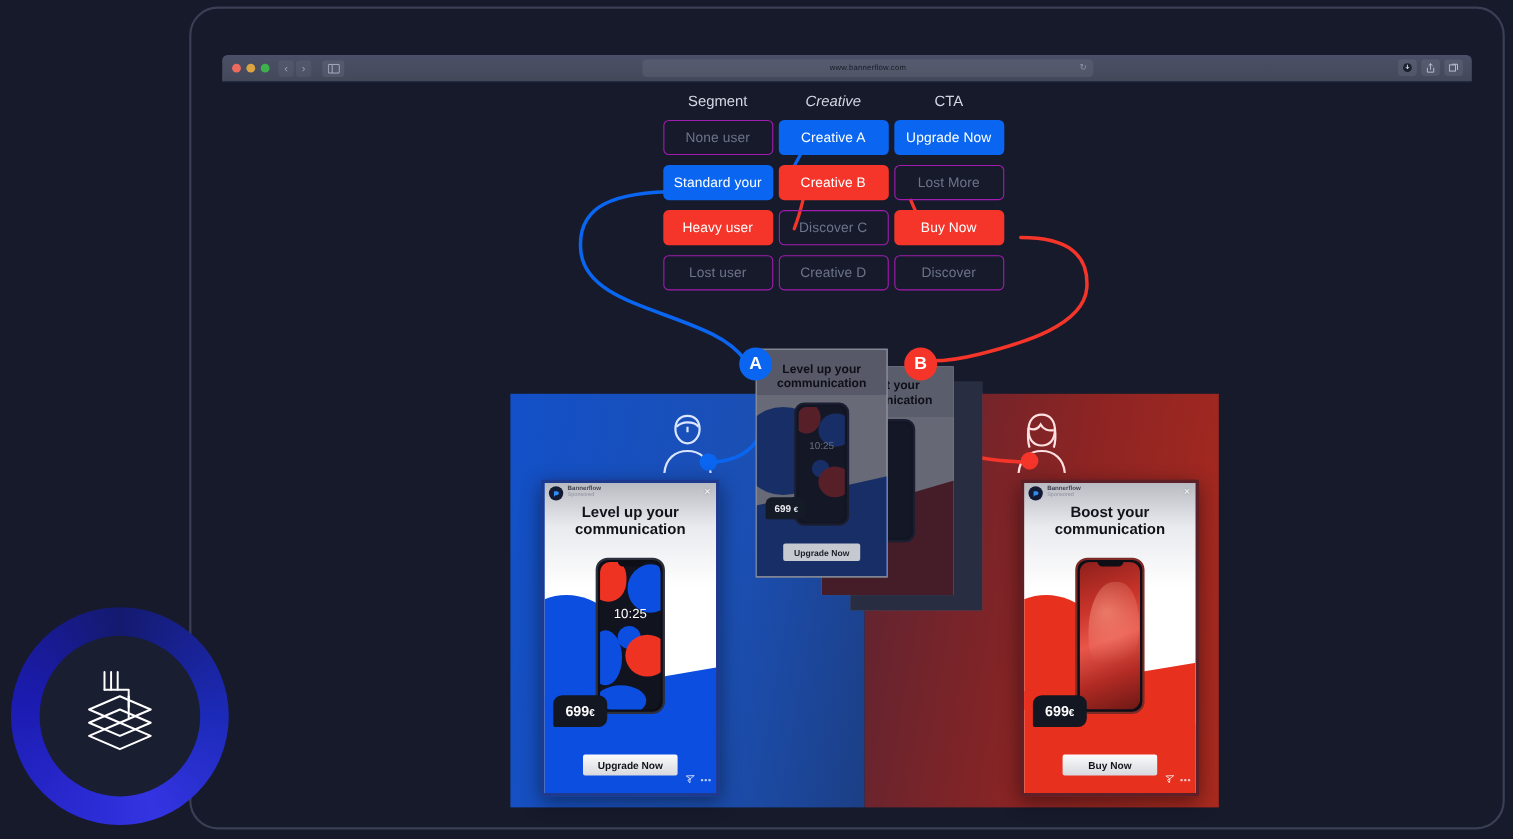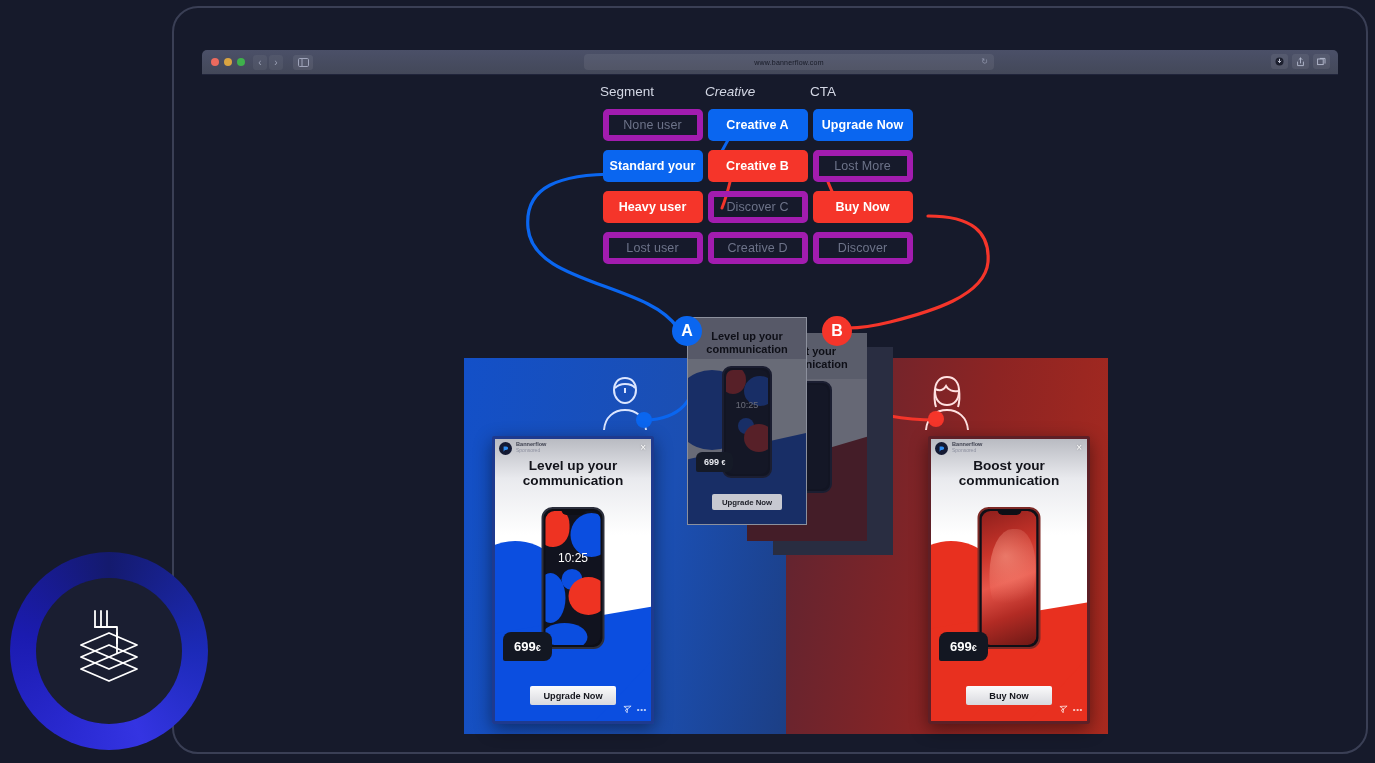--- a/index.html
+++ b/index.html
@@ -51,35 +51,35 @@
   }
   .rbtn svg { display: block; }
   .chromebody {
     position: absolute; left: 202px; top: 74px; width: 1136px; height: 1px; background: #20243a;
   }
 
   
   .matrix { position: absolute; left: 600px; top: 84px; width: 340px; }
   .matrix-head { display: flex; gap: 0; margin-bottom: 10px; }
   .col-head {
-    width: 105px; text-align: left; color: #d3d7e4; font-size: 13.5px; font-weight: 400;
+    width: 105px; text-align: center; color: #d3d7e4; font-size: 13.5px; font-weight: 400;
   }
   .col-head.c1 { margin-left: 0px; }
   .col-head.c2 { margin-left: 0px; font-style: italic; }
   .col-head.c3 { margin-left: 0px; }
   .matrix-cols { display: flex; gap: 0; }
   .mcol { width: 105px; display: flex; flex-direction: column; gap: 9px; align-items: center; }
   .mcol.col-seg { margin-right: 0px; }
   .cell {
     width: 100px; height: 32px; border-radius: 5px;
     display: flex; align-items: center; justify-content: center;
-    font-size: 12.5px; font-weight: 700; letter-spacing: .1px;
+    font-size: 12.5px; font-weight: 400; letter-spacing: .1px;
     position: relative; z-index: 3;
   }
-  .cell.idle { background: transparent; border: 6px solid #a21caf; color: #6d7389; font-weight: 400; }
+  .cell.idle { background: transparent; border: 1px solid #a21caf; color: #6d7389; font-weight: 400; }
   .cell.blue { background: #0a66f0; color: #fff; }
   .cell.red  { background: #f5352a; color: #fff; }
 
   
   #wires { position: absolute; left: 0; top: 0; width: 1375px; height: 763px; pointer-events: none; z-index: 2; }
 
   
   .panel { position: absolute; top: 358px; width: 322px; height: 376px; z-index: 1; }
   .panel.left  { left: 464px; background: linear-gradient(100deg,#1350c8 0%, #1b4fb3 60%, #1c3f85 100%); }
   .panel.right { left: 786px; background: linear-gradient(100deg,#5c2432 0%, #8d2423 55%, #aa2a1f 100%); }

